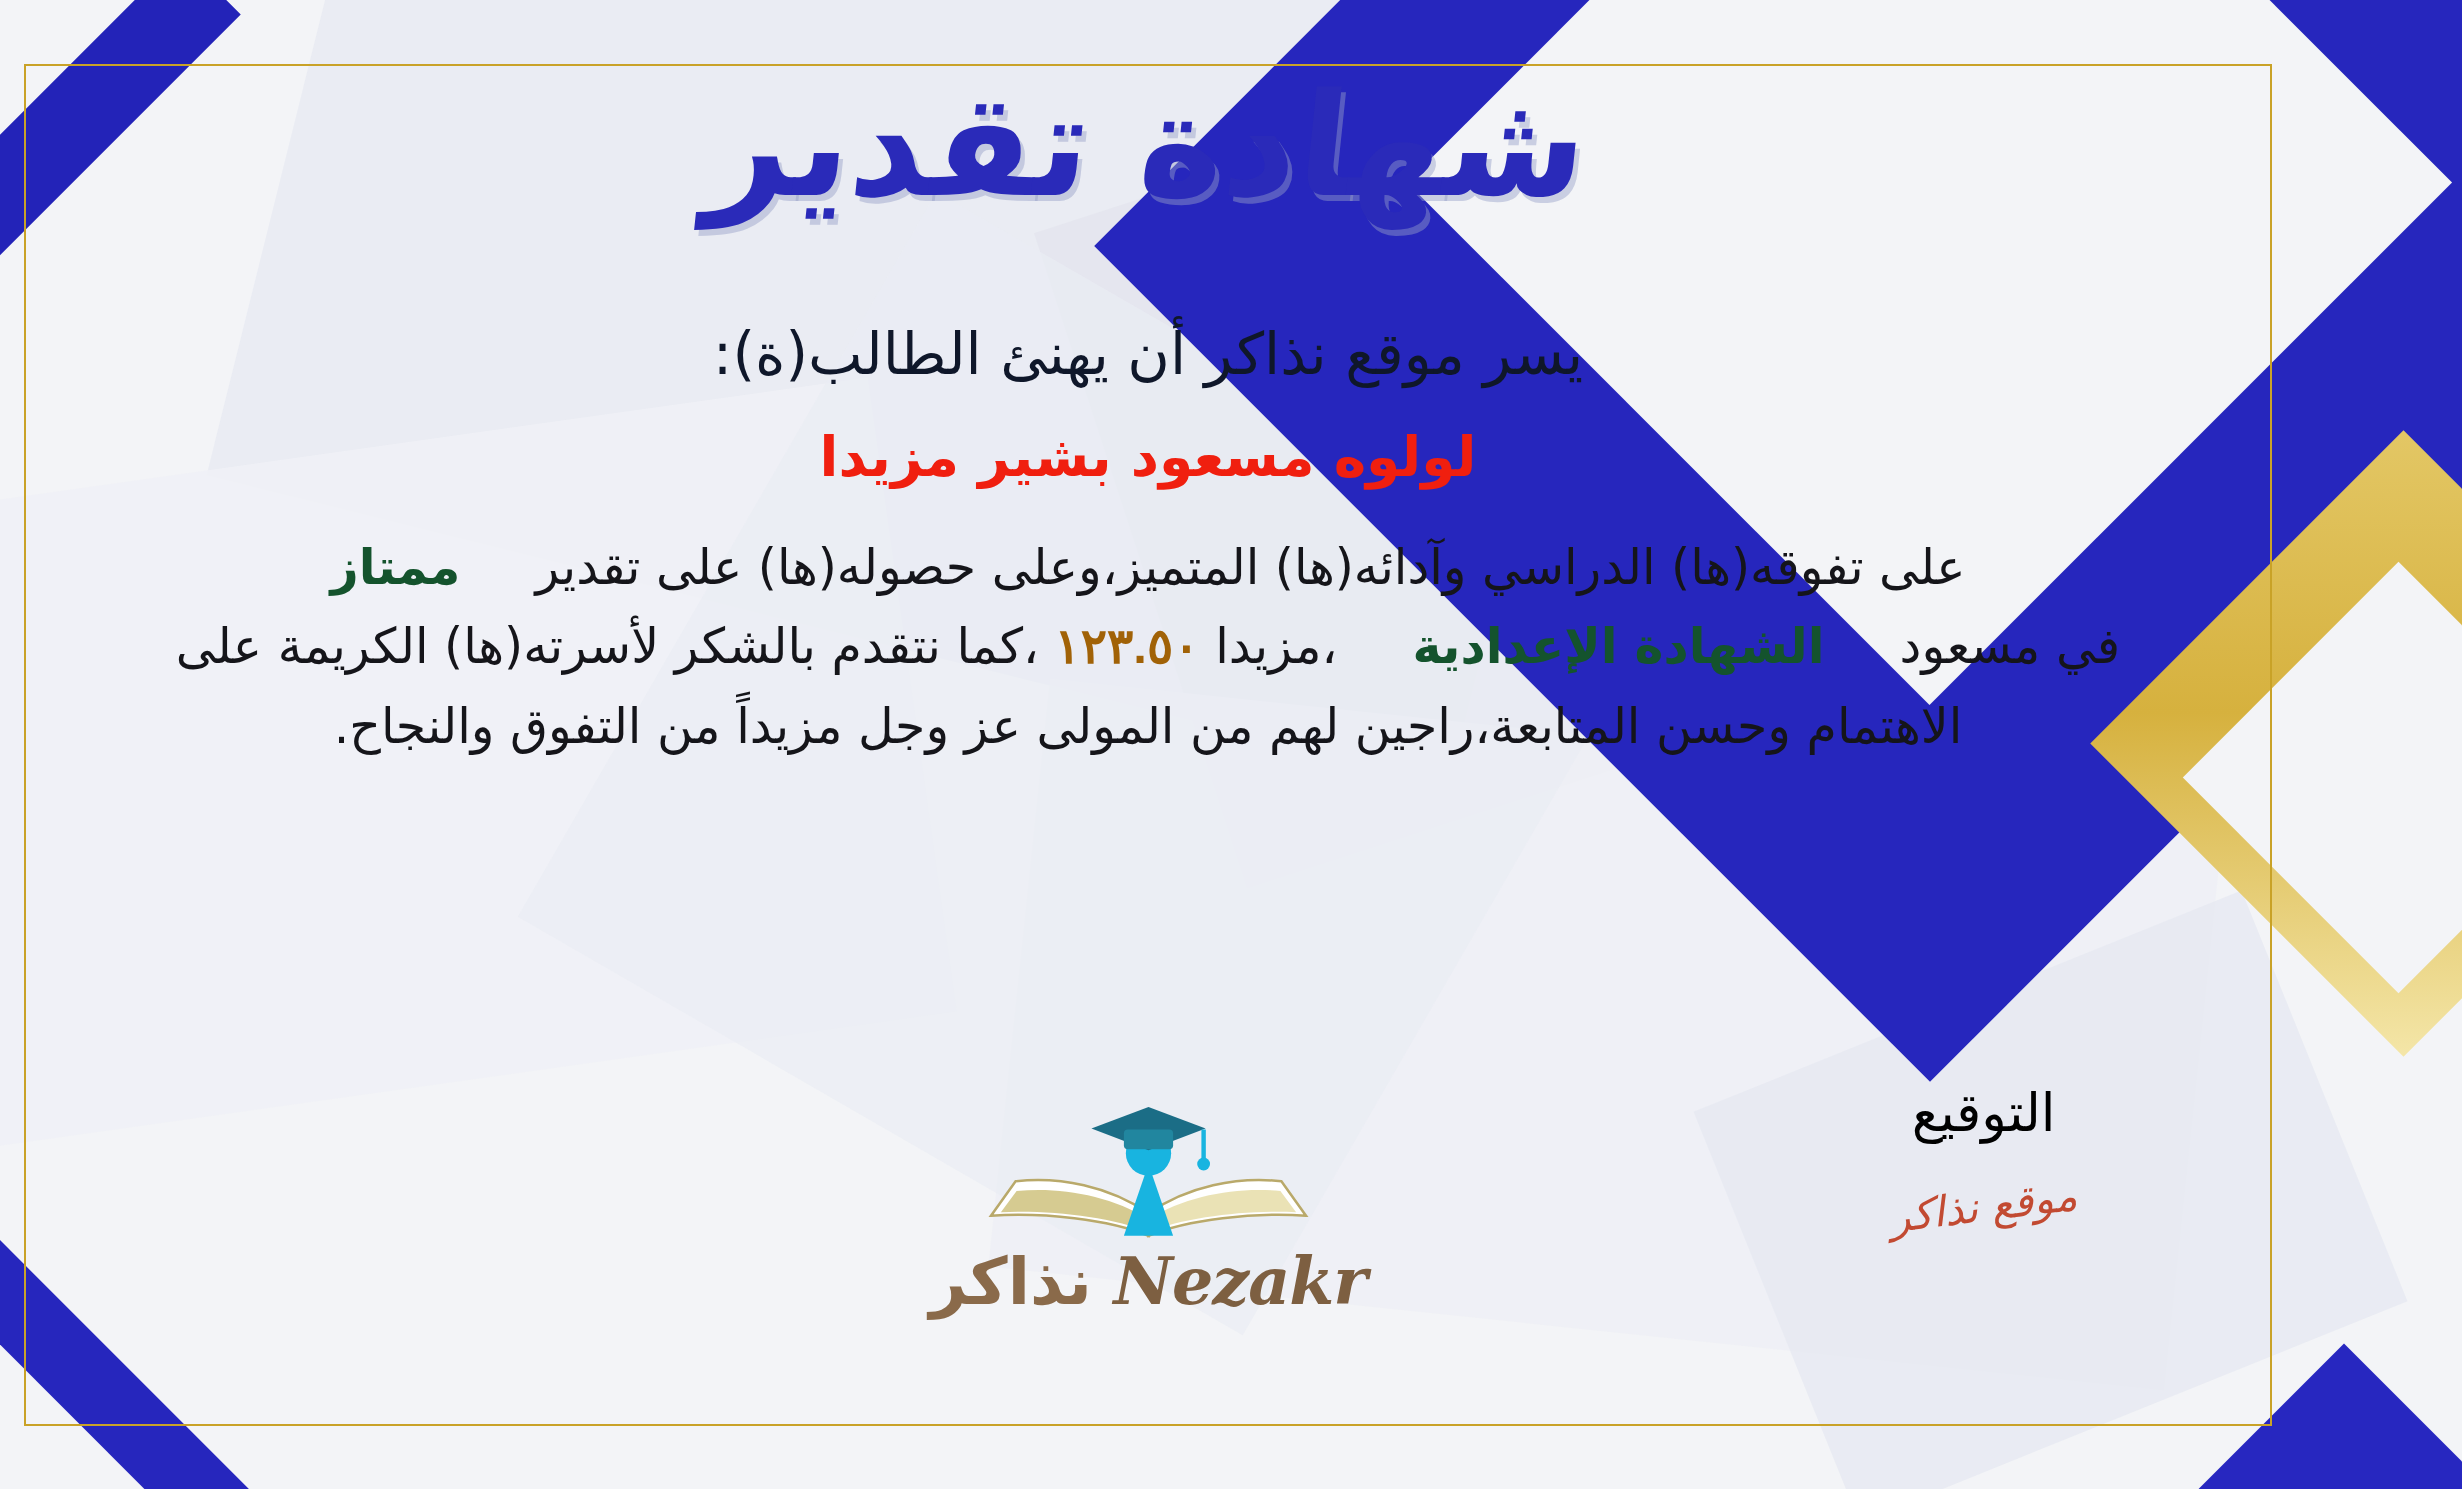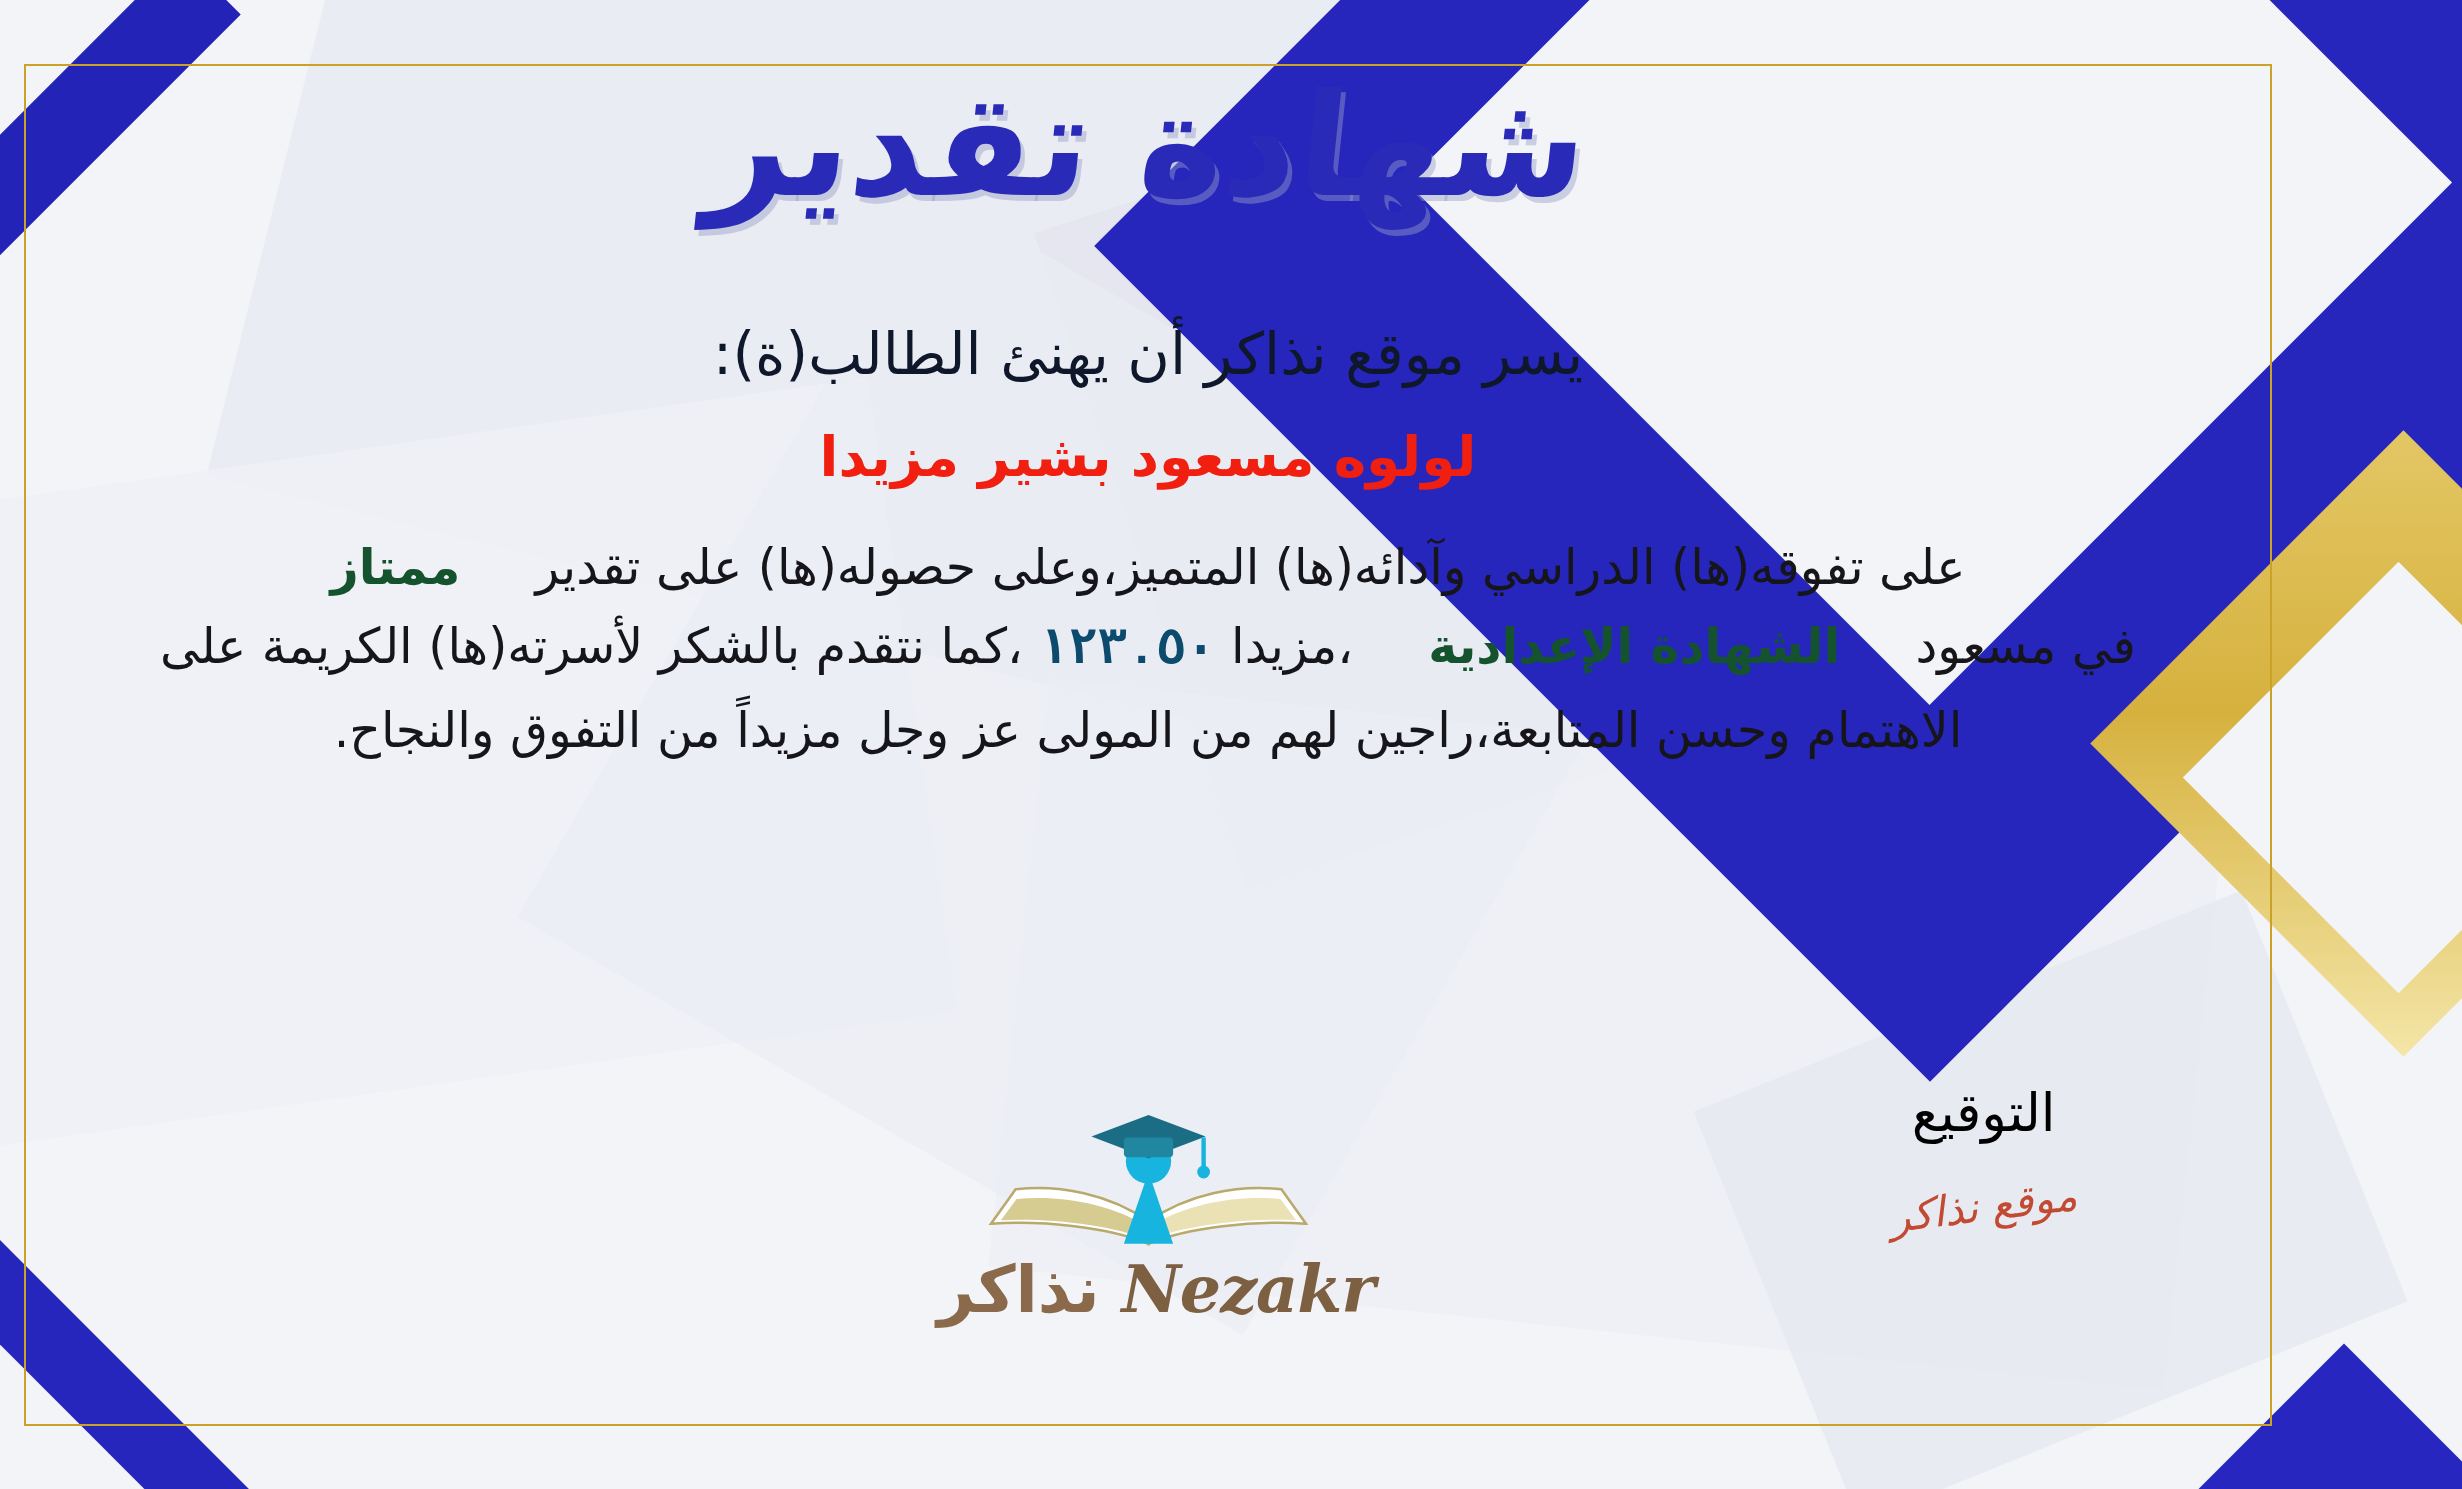--- a/index.html
+++ b/index.html
@@ -224,22 +224,22 @@
   }
   .body-text .hl {
     color: #14532d;
     font-weight: bold;
   }
   .body-text .gap {
     display: inline-block;
     width: 44px;
   }
   .grade-num {
-    font-family: Liberation Mono, monospace;
-    color: #0c4a6e;
+    font-family: Liberation Sans, sans-serif;
+    color: #a16207;
     font-weight: bold;
   }
 
   
   .footer {
     position: absolute;
     left: 0; right: 0;
     bottom: 103px;
     height: 305px;
   }
@@ -263,23 +263,23 @@
     color: #c24a32;
     transform: rotate(-7deg);
     direction: rtl;
   }
 
   
   .logo-block {
     position: absolute;
     left: 50%;
     transform: translateX(-50%);
-    top: 16px;
+    top: 8px;
     width: 453px;
-    text-align: right;
+    text-align: center;
   }
   .logo-mark {
     width: 374px;
     height: 148px;
     margin: 0 auto;
     position: relative;
   }
   .logo-word {
     margin-top: 4.9px;
     font-size: 65px;

